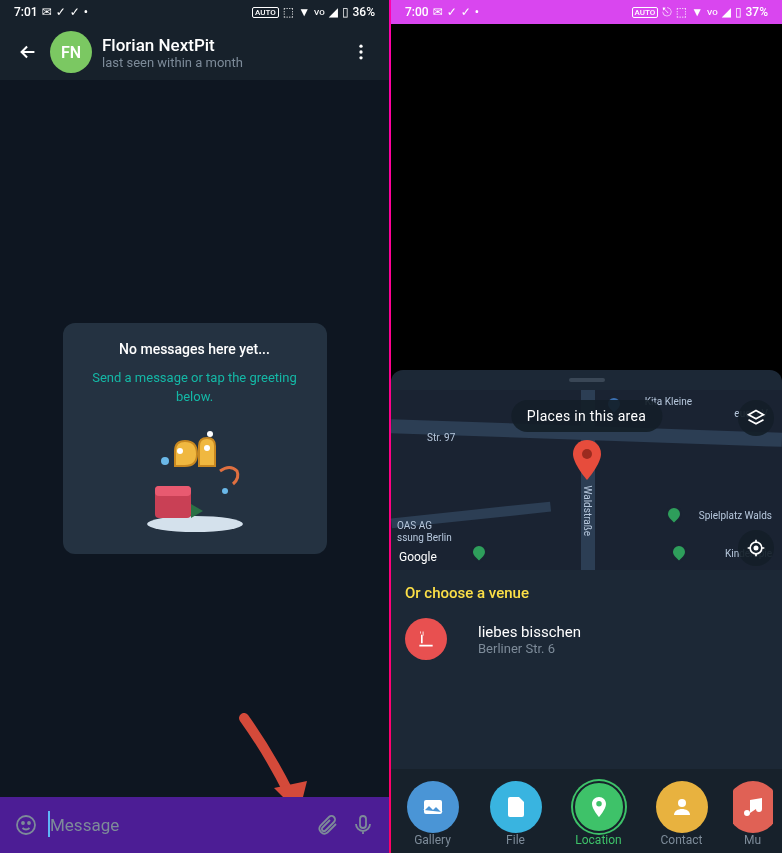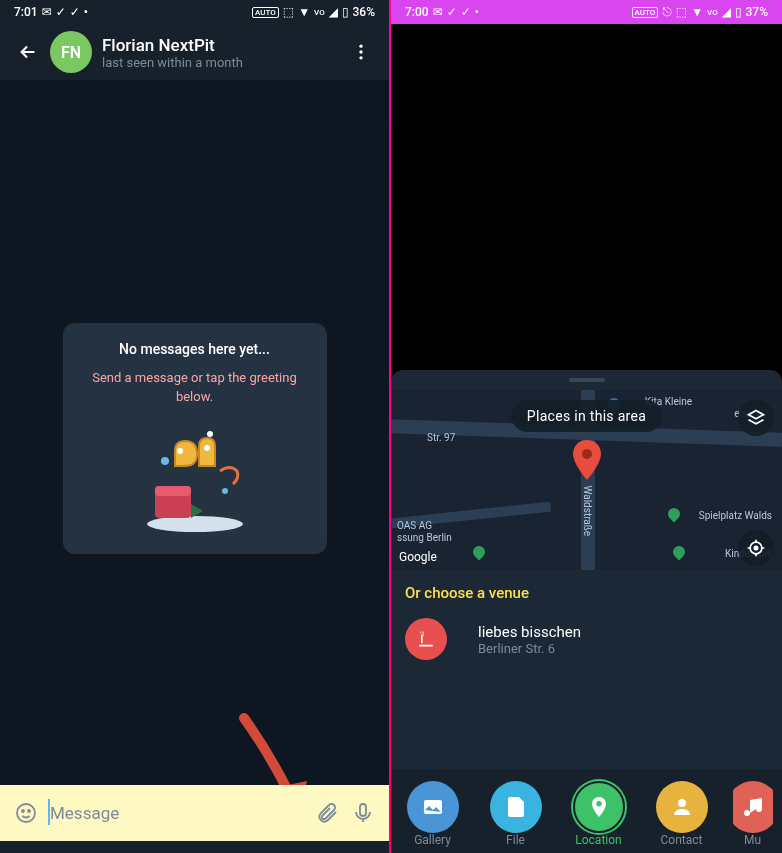--- a/index.html
+++ b/index.html
@@ -13,23 +13,23 @@
 .chat-header{height:56px;display:flex;align-items:center;padding:0 6px;background:#17212b}
 .back-btn{width:44px;height:44px;display:flex;align-items:center;justify-content:center;color:#fff}
 .avatar{width:42px;height:42px;border-radius:50%;background:#7bc862;display:flex;align-items:center;justify-content:center;color:#fff;font-weight:600;font-size:16px;margin-right:10px}
 .header-info{flex:1}
 .contact-name{color:#fff;font-size:17px;font-weight:500}
 .contact-status{color:#7d8b99;font-size:13px}
 .more-btn{width:44px;height:44px;display:flex;align-items:center;justify-content:center;color:#fff}
 .chat-body{position:absolute;top:80px;bottom:56px;left:0;right:0;display:flex;align-items:center;justify-content:center;background:#0e1621}
 .empty-card{background:rgba(40,55,70,.85);border-radius:12px;padding:18px 20px;width:264px;text-align:center}
 .empty-title{color:#fff;font-size:14px;font-weight:500;margin-bottom:12px}
-.empty-sub{color:#fca5a5;font-size:13px;line-height:1.4;margin-bottom:10px}
+.empty-sub{color:#14b8a6;font-size:13px;line-height:1.4;margin-bottom:10px}
 .sticker{width:140px;height:120px;margin:0 auto;position:relative}
-.input-bar{position:absolute;bottom:12px;left:0;right:0;height:56px;background:#fef9c3;display:flex;align-items:center;padding:0 8px}
+.input-bar{position:absolute;bottom:0;left:0;right:0;height:56px;background:#4c1d95;display:flex;align-items:center;padding:0 8px}
 .input-icon{width:36px;height:36px;display:flex;align-items:center;justify-content:center;color:#7d8b99}
 .msg-input{flex:1;background:none;border:none;outline:none;color:#7d8b99;font-size:17px;padding:0 6px}
 .msg-input::placeholder{color:#7d8b99}
 .cursor{position:absolute;left:48px;top:14px;width:2px;height:26px;background:#5eb5f7}
 .annotation-arrow{position:absolute;bottom:20px;right:60px;pointer-events:none}
 .pane-right .status-bar{background:#d946ef}
 .black-area{height:360px;background:#000}
 .sheet{position:absolute;top:370px;left:0;right:0;bottom:0;background:#1c2836;border-radius:12px 12px 0 0;overflow:hidden}
 .handle{width:36px;height:4px;background:#3a4756;border-radius:2px;margin:8px auto}
 .map{height:180px;position:relative;background:#1a2332;overflow:hidden}

